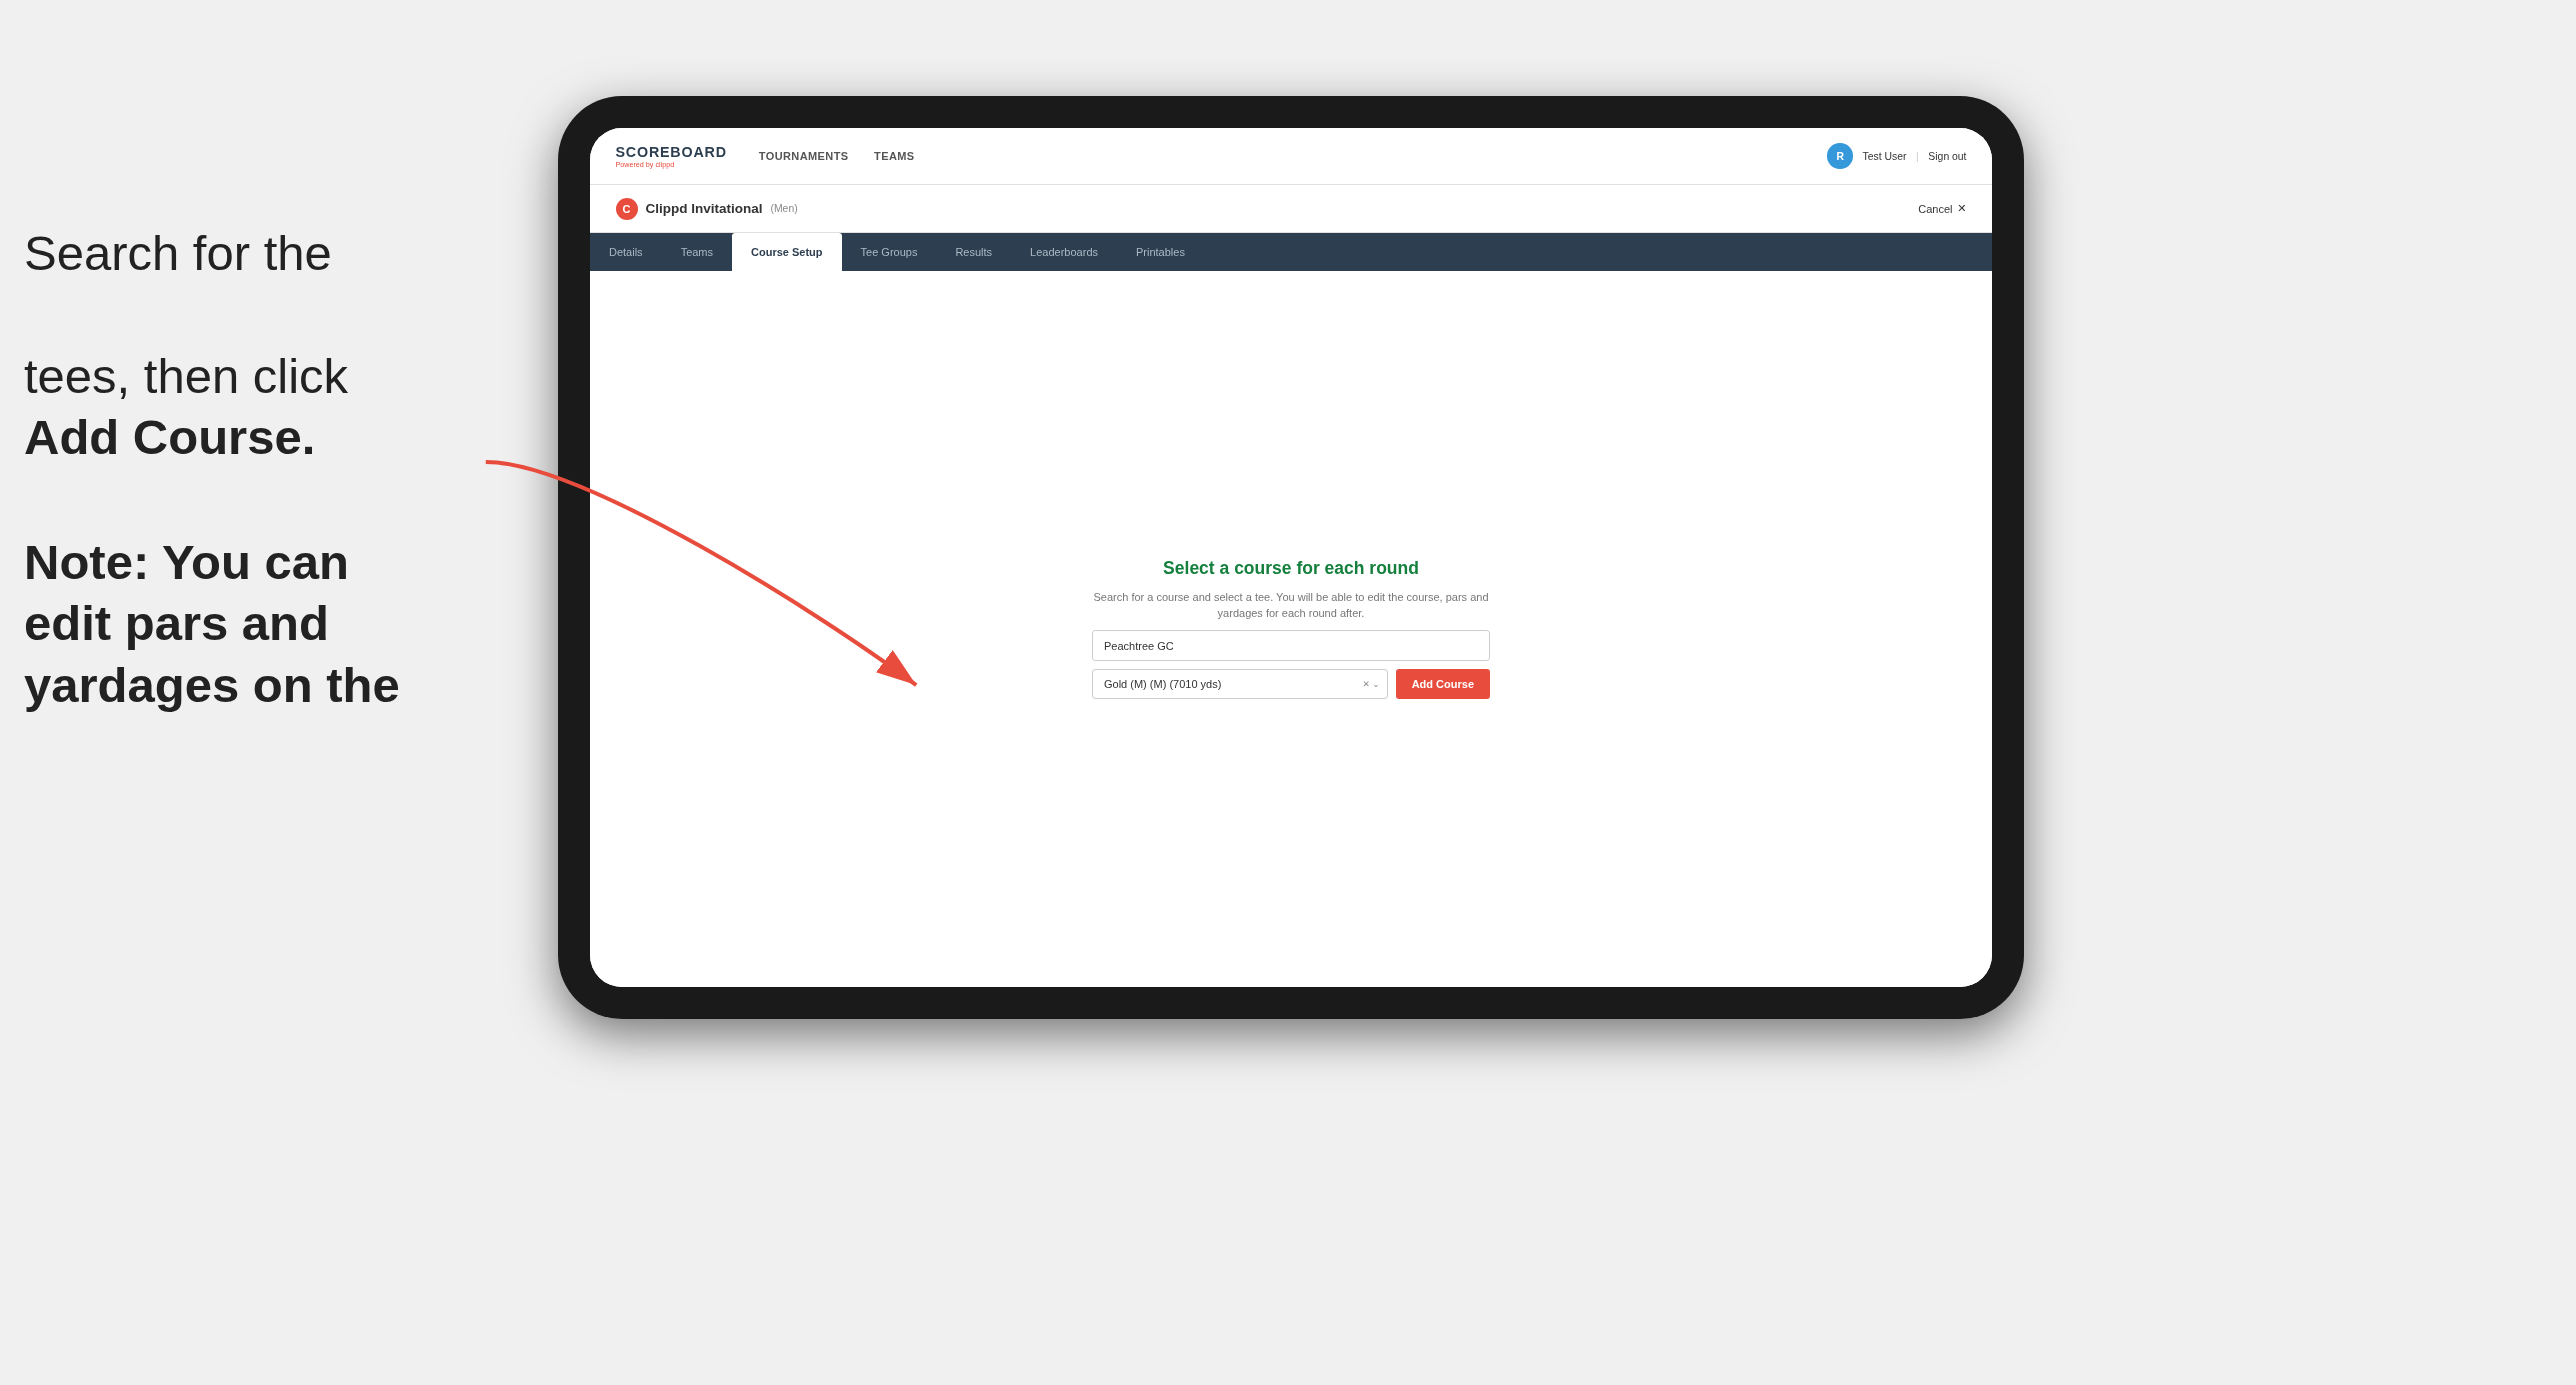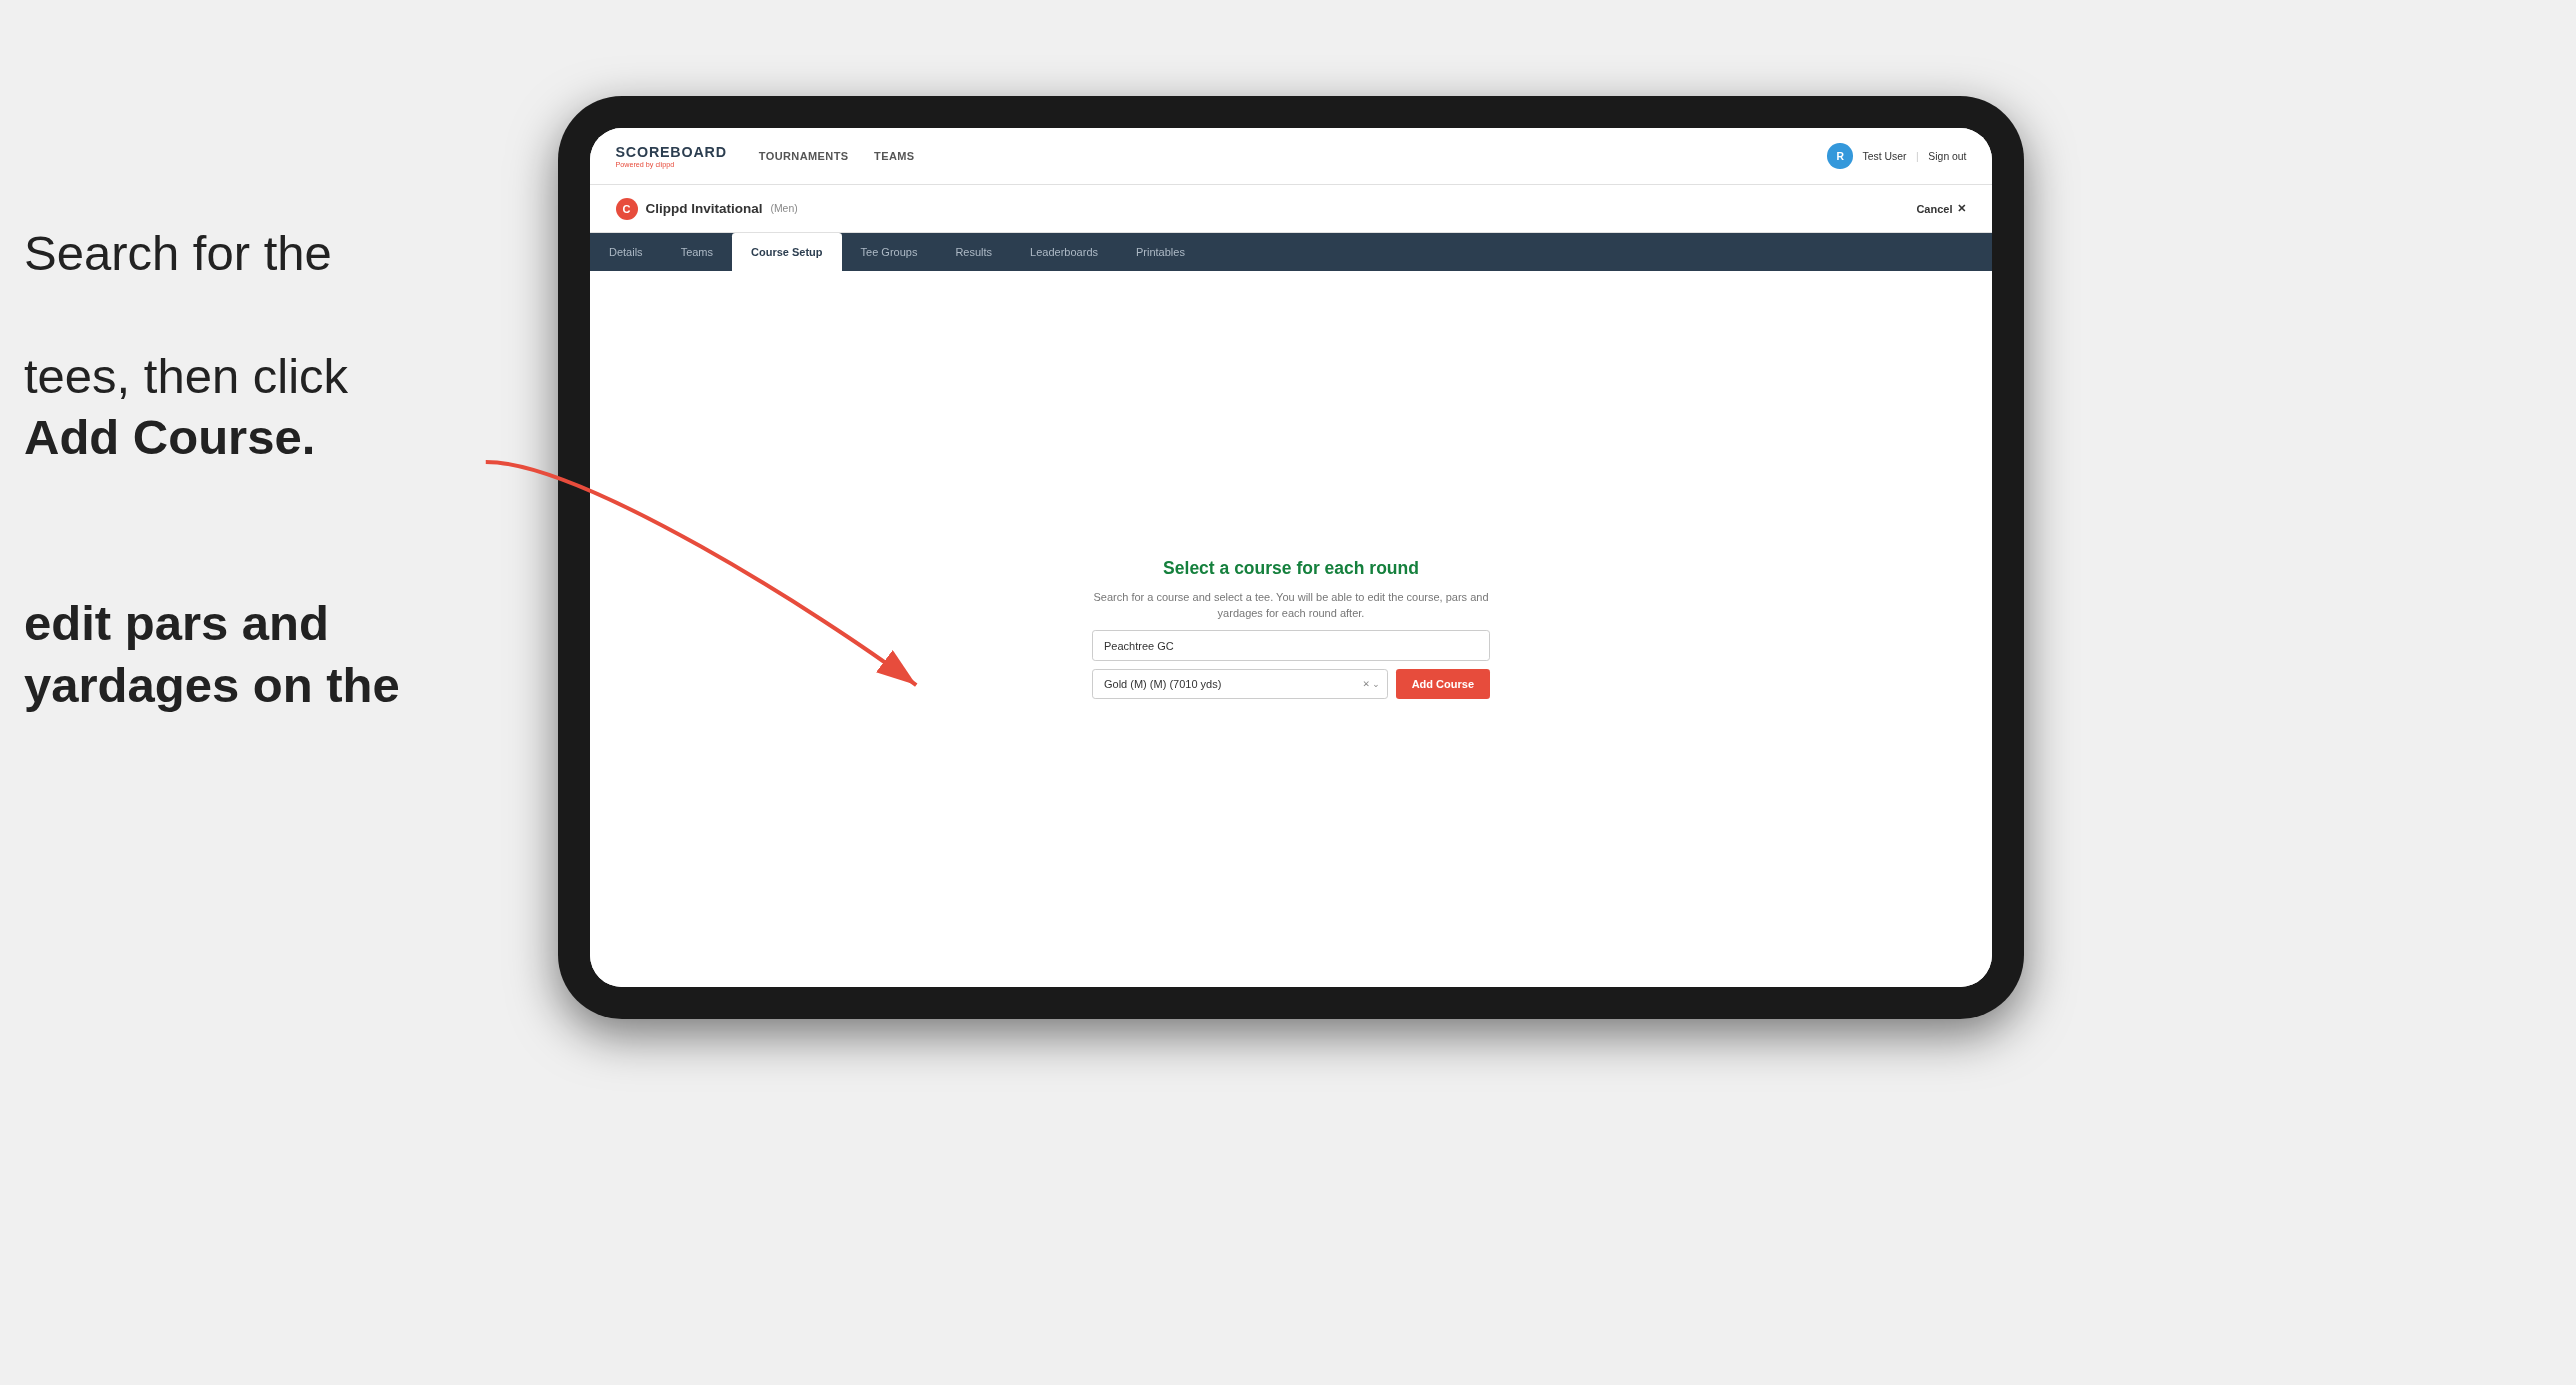--- a/index.html
+++ b/index.html
@@ -166,21 +166,20 @@
       font-size: 10.4px;
       color: #888;
     }
     .cancel-btn {
       font-size: 11px;
       color: #333;
       cursor: pointer;
       display: flex;
       align-items: center;
       gap: 4.8px;
-      font-weight: bold;
     }
 
     
     .tab-bar {
       background: #2c3e50;
       display: flex;
       flex-shrink: 0;
     }
     .tab-item {
       padding: 12.7px 19px;
@@ -289,21 +288,21 @@
 <body>
 
 <div class="annotation-area">
   <div class="annotation-text">
     <span>Search for the</span><br>
     <br>
     <span>tees, then click</span><br>
     <span class="bold">Add Course.</span>
   </div>
   <div class="annotation-note">
-    <br>
+    <span>Note: You can</span><br>
     <span>edit pars and</span><br>
     <span>yardages on the</span><br>
   </div>
 </div>
 
 <div class="tablet-container">
   <div class="screen">
 
     <div class="top-nav">
       <div class="logo-area">

